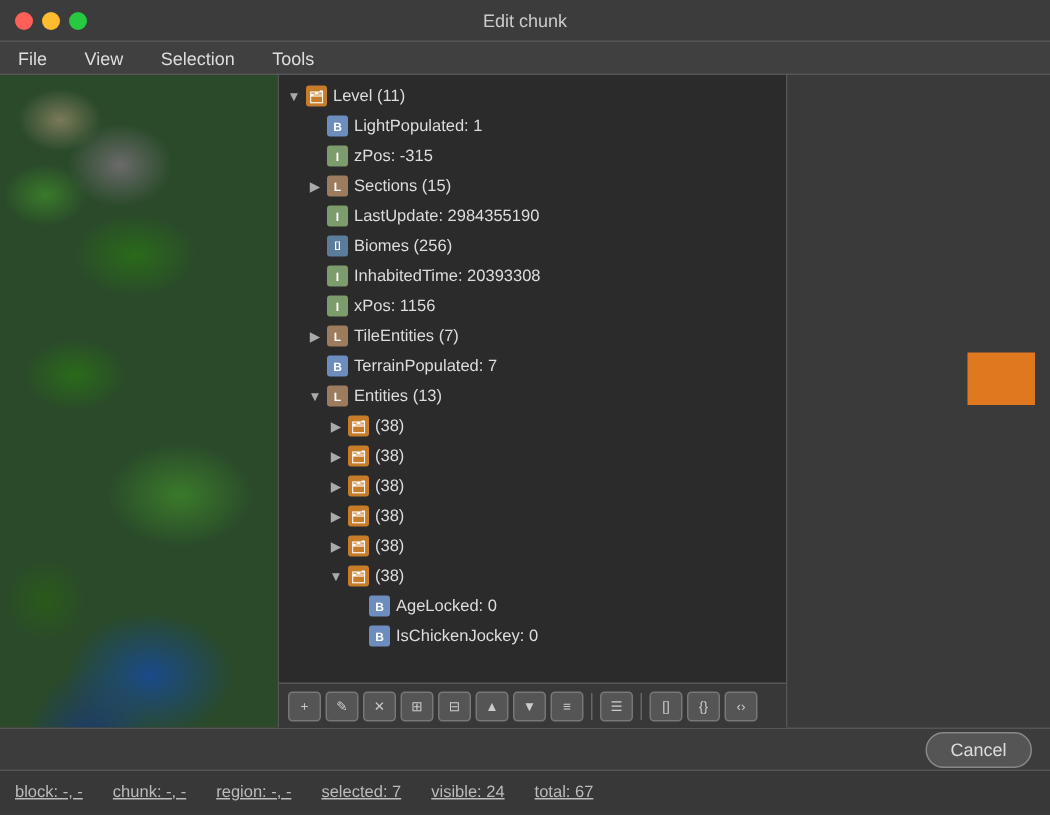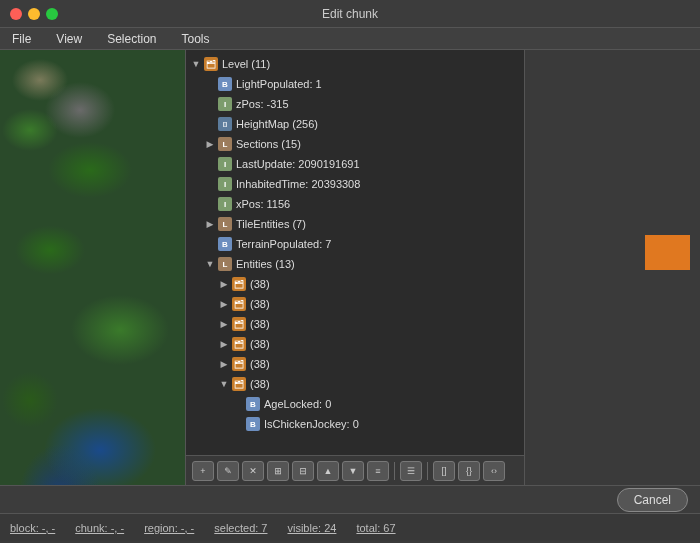--- a/index.html
+++ b/index.html
@@ -303,33 +303,33 @@
           <span class="arrow" style="visibility: hidden;"></span>
           <span style="display: inline-flex; align-items: center; justify-content: center; width: 14px; height: 14px; border-radius: 2px; margin-right: 4px; background: rgb(108, 142, 191); font-size: 8px; color: rgb(255, 255, 255); flex-shrink: 0; font-weight: bold;">B</span>
           <span class="item-label">LightPopulated: 1</span>
         </div>
         <div class="tree-item indent-1">
           <span class="arrow" style="visibility: hidden;"></span>
           <span style="display: inline-flex; align-items: center; justify-content: center; width: 14px; height: 14px; border-radius: 2px; margin-right: 4px; background: rgb(124, 156, 108); font-size: 8px; color: rgb(255, 255, 255); flex-shrink: 0; font-weight: bold;">I</span>
           <span class="item-label">zPos: -315</span>
         </div>
         <div class="tree-item indent-1">
-          <span class="arrow" style="visibility: hidden;"></span>
-          <span style="display: inline-flex; align-items: center; justify-content: center; width: 14px; height: 14px; border-radius: 2px; margin-right: 4px; background: rgb(92, 124, 156); font-size: 6px; color: rgb(255, 255, 255); flex-shrink: 0; font-weight: bold;">[]</span>
-          <span class="item-label">HeightMap (256)</span>
-        </div>
-        <div class="tree-item indent-1">
           <span class="arrow collapsed"></span>
           <span style="display: inline-flex; align-items: center; justify-content: center; width: 14px; height: 14px; border-radius: 2px; margin-right: 4px; background: rgb(156, 124, 92); font-size: 8px; color: rgb(255, 255, 255); flex-shrink: 0; font-weight: bold;">L</span>
           <span class="item-label">Sections (15)</span>
         </div>
         <div class="tree-item indent-1">
           <span class="arrow" style="visibility: hidden;"></span>
           <span style="display: inline-flex; align-items: center; justify-content: center; width: 14px; height: 14px; border-radius: 2px; margin-right: 4px; background: rgb(124, 156, 108); font-size: 8px; color: rgb(255, 255, 255); flex-shrink: 0; font-weight: bold;">I</span>
-          <span class="item-label">LastUpdate: 2090191691</span>
+          <span class="item-label">LastUpdate: 2984355190</span>
+        </div>
+        <div class="tree-item indent-1">
+          <span class="arrow" style="visibility: hidden;"></span>
+          <span style="display: inline-flex; align-items: center; justify-content: center; width: 14px; height: 14px; border-radius: 2px; margin-right: 4px; background: rgb(92, 124, 156); font-size: 6px; color: rgb(255, 255, 255); flex-shrink: 0; font-weight: bold;">[]</span>
+          <span class="item-label">Biomes (256)</span>
         </div>
         <div class="tree-item indent-1">
           <span class="arrow" style="visibility: hidden;"></span>
           <span style="display: inline-flex; align-items: center; justify-content: center; width: 14px; height: 14px; border-radius: 2px; margin-right: 4px; background: rgb(124, 156, 108); font-size: 8px; color: rgb(255, 255, 255); flex-shrink: 0; font-weight: bold;">I</span>
           <span class="item-label">InhabitedTime: 20393308</span>
         </div>
         <div class="tree-item indent-1">
           <span class="arrow" style="visibility: hidden;"></span>
           <span style="display: inline-flex; align-items: center; justify-content: center; width: 14px; height: 14px; border-radius: 2px; margin-right: 4px; background: rgb(124, 156, 108); font-size: 8px; color: rgb(255, 255, 255); flex-shrink: 0; font-weight: bold;">I</span>
           <span class="item-label">xPos: 1156</span>

